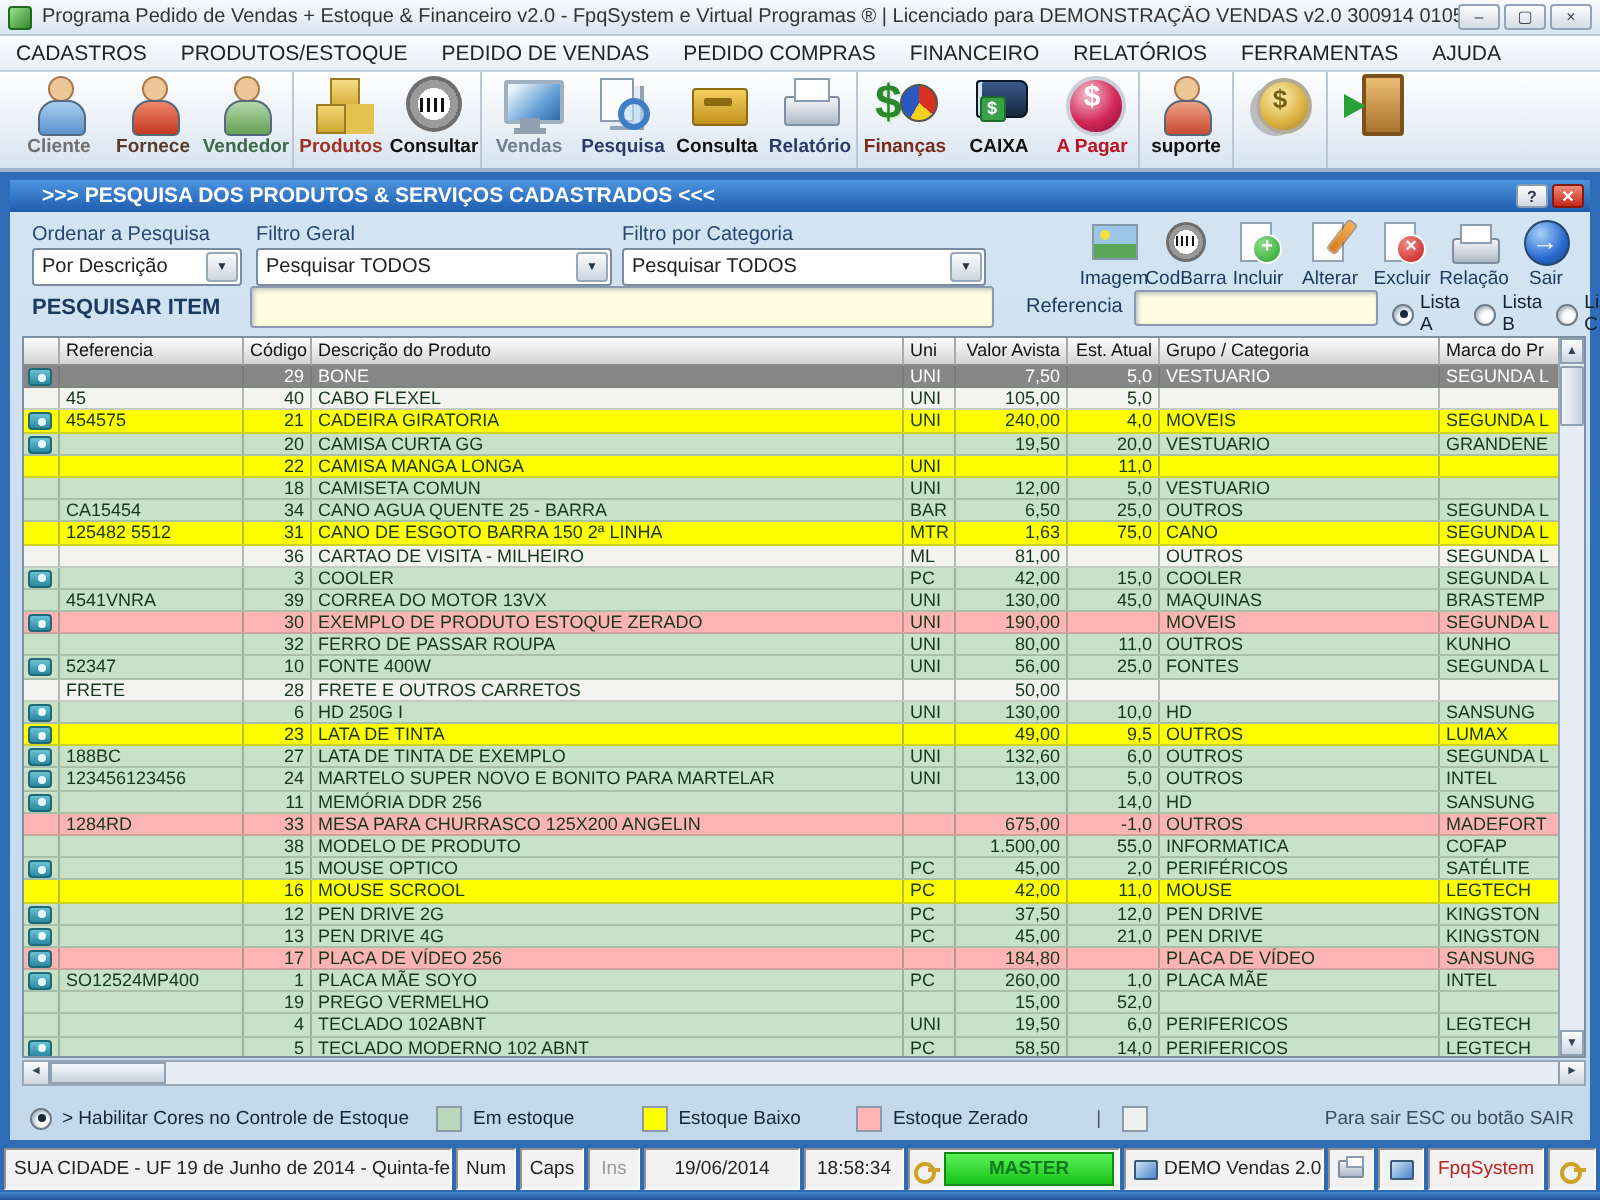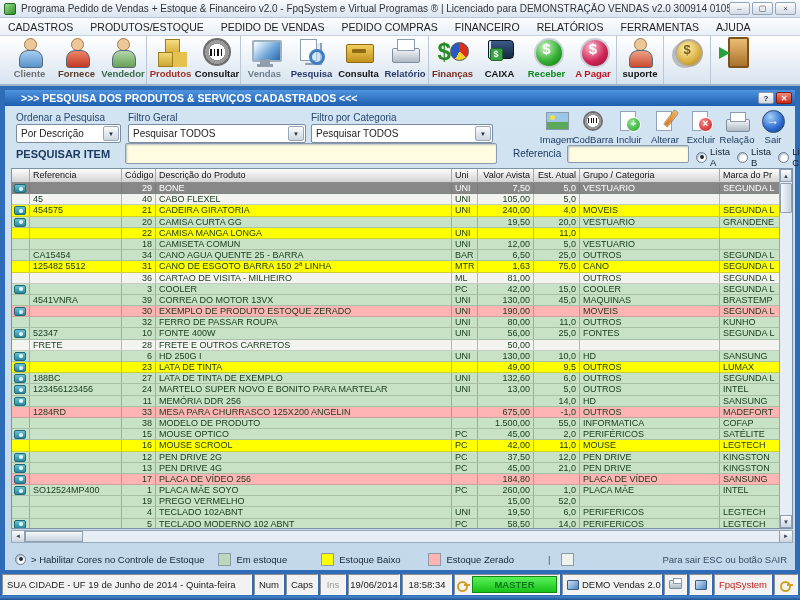--- a/index.html
+++ b/index.html
@@ -297,24 +297,20 @@
     <div class="tool-btn">
       <span class="tb-icn s-finance"></span>
       <span class="tool-lbl" style="color: rgb(122, 42, 26);">Finanças</span>
     </div>
 
     <div class="tool-btn">
       <span class="tb-icn s-book"></span>
       <span class="tool-lbl" style="color: rgb(17, 17, 17);">CAIXA</span>
     </div>
 
-    <div class="tool-btn">
-      <span class="tb-icn s-greenball"></span>
-      <span class="tool-lbl" style="color: rgb(10, 138, 26);">Receber</span>
-    </div>
 
     <div class="tool-btn s-end">
       <span class="tb-icn s-redball"></span>
       <span class="tool-lbl" style="color: rgb(192, 16, 32);">A Pagar</span>
     </div>
 
     <div class="tool-btn s-end">
       <span class="tb-icn s-person-support"></span>
       <span class="tool-lbl" style="color: rgb(17, 17, 17);">suporte</span>
     </div>
@@ -836,21 +832,21 @@
     </span>
     <span class="exit-hint">Para sair ESC ou botão SAIR</span>
   </div>
 </div>
 
 <div class="statusbar">
   <div class="panel p-loc" style="flex:1">SUA CIDADE - UF 19 de Junho de 2014 - Quinta-feira</div>
   <div class="panel p-sm" style="width:30px">Num</div>
   <div class="panel p-sm" style="width:32px">Caps</div>
   <div class="panel p-sm" style="width:26px;color:#9a9a9a">Ins</div>
-  <div class="panel p-sm" style="width:52px">19/06/2014</div>
+  <div class="panel p-sm" style="width:78px">19/06/2014</div>
   <div class="panel p-sm" style="width:50px">18:58:34</div>
   <div class="panel p-master">
     <span class="key-ic"></span>
     <span class="master-box">MASTER</span>
   </div>
   <div class="panel" style="width:100px">
     <span class="mon-ic"></span>
     <span>DEMO Vendas 2.0</span>
   </div>
   <div class="panel p-sm" style="width:23px">

